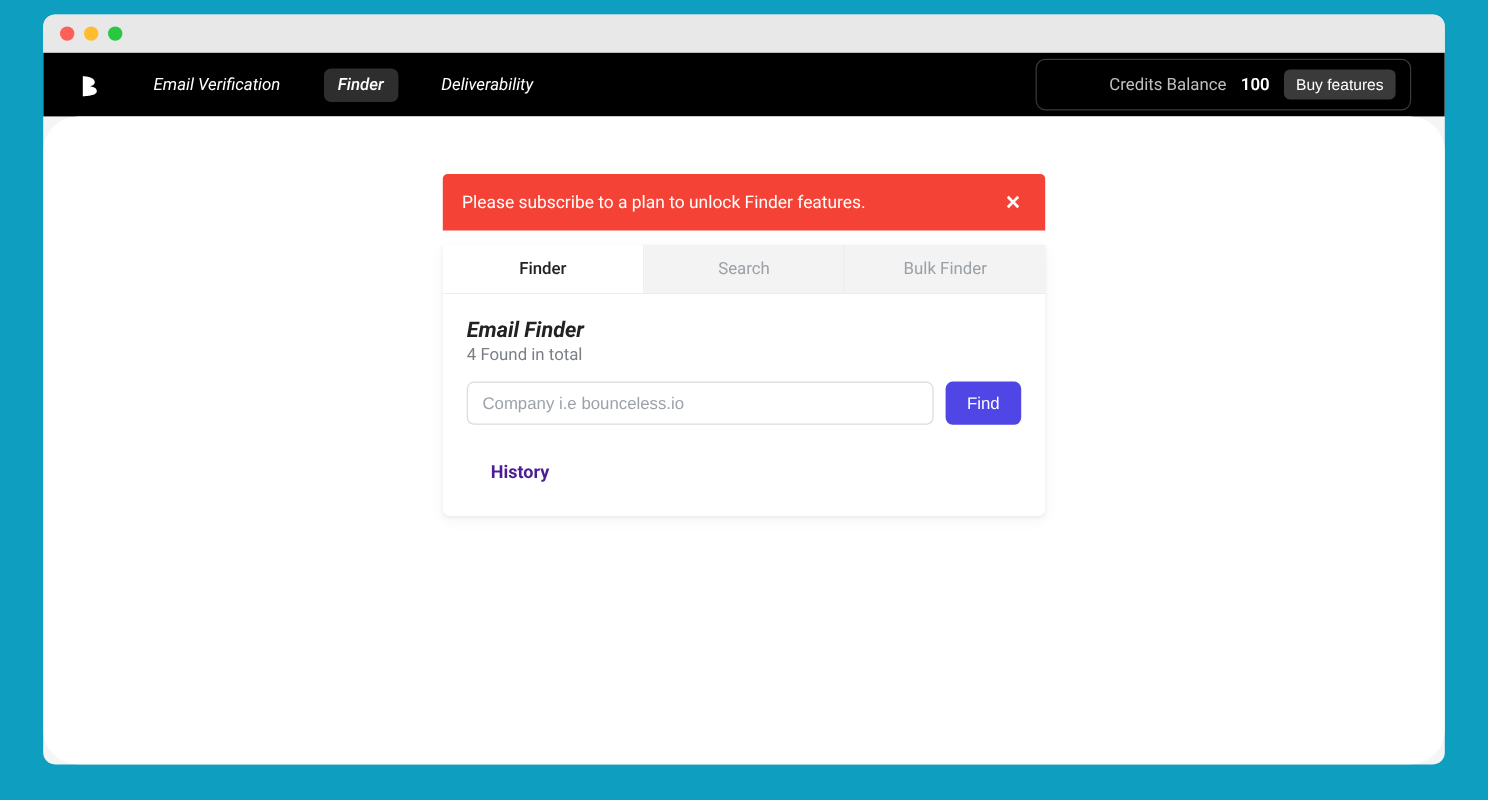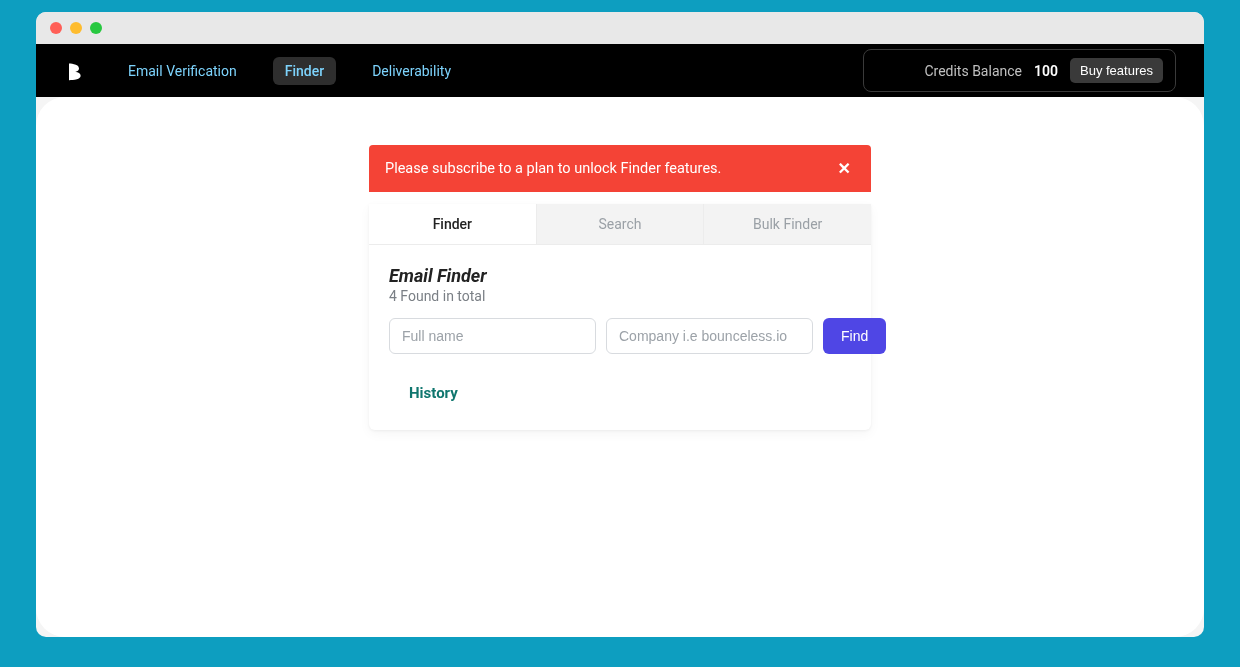--- a/index.html
+++ b/index.html
@@ -48,26 +48,27 @@
       gap: 24px;
       color: #fff;
       font-size: 14px;
     }
     .logo {
       width: 20px;
       height: 20px;
       margin-right: 8px;
     }
     .nav-item {
-      color: #7dd3fc;
+      color: #ffffff;
       text-decoration: none;
       padding: 6px 12px;
       border-radius: 6px;
       font-size: 14px;
       cursor: pointer;
+      font-style: italic;
     }
     .nav-item.active {
       background: #2e2e2e;
       font-weight: 500;
     }
     .nav-spacer {
       flex: 1;
     }
     .credits-box {
       border: 1px solid #3a3a3a;
@@ -188,21 +189,21 @@
       border: none;
       border-radius: 6px;
       padding: 0 18px;
       font-size: 14px;
       font-weight: 500;
       cursor: pointer;
     }
     .history-title {
       font-size: 15px;
       font-weight: 700;
-      color: #0f766e;
+      color: #4c1d95;
       margin-top: 30px;
       margin-left: 20px;
     }
   </style>
 </head>
 <body>
 
 <div class="window">
   <div class="title-bar">
     <div class="traffic-btn traffic-red"></div>
@@ -239,21 +240,20 @@
           <div class="sub-tab active">Finder</div>
           <div class="sub-tab">Search</div>
           <div class="sub-tab">Bulk Finder</div>
         </div>
 
         <div class="card-body">
           <div class="finder-title">Email Finder</div>
           <div class="finder-sub">4 Found in total</div>
 
           <div class="form-row">
-            <input type="text" class="text-input" placeholder="Full name" style="">
             <input type="text" class="text-input" placeholder="Company i.e bounceless.io" style="">
             <button class="find-btn">Find</button>
           </div>
 
           <div class="history-title">History</div>
         </div>
       </div>
     </div>
   </div>
 </div>

